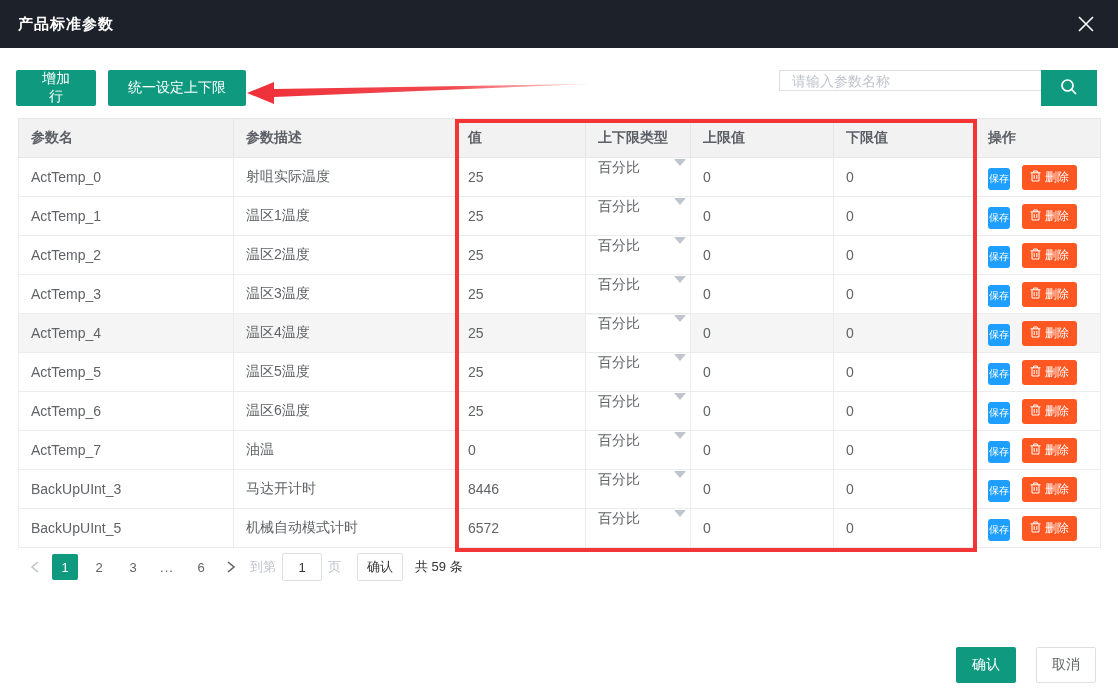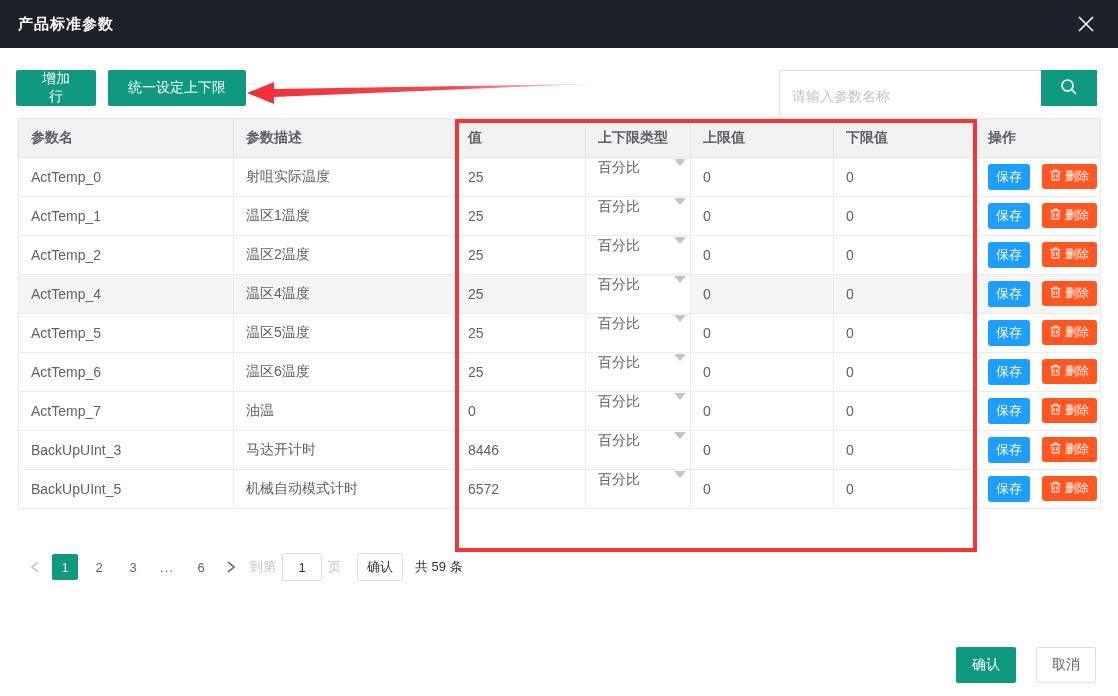--- a/index.html
+++ b/index.html
@@ -29,21 +29,21 @@
   .btn-teal {
     background:#0f9a80; color:#fff; border:none; height:36px;
     padding:0 20px; font-size:14px; border-radius:2px; cursor:pointer;
     font-family: inherit;
   }
   .btn-add { position:absolute; left:0; top:0; width:80px; }
   .btn-limits { position:absolute; left:92px; top:0; }
 
   .search-group { position:absolute; right:0; top:0; display:flex; }
   .search-input {
-    width:262px; height:52px; border:1px solid #dcdfe6; border-right:none;
+    width:262px; height:21px; border:1px solid #dcdfe6; border-right:none;
     padding:0 12px; font-size:14px; color:#606266; outline:none;
     font-family: inherit;
   }
   .search-input::placeholder { color:#c0c4cc; }
   .search-btn {
     width:56px; height:36px; background:#0f9a80; border:none; cursor:pointer;
     display:flex; align-items:center; justify-content:center;
   }
 
   
@@ -69,21 +69,21 @@
     padding-left:12px; cursor:pointer;
   }
   .caret-down {
     width:0; height:0; margin-left:34px;
     border-left:6px solid transparent; border-right:6px solid transparent;
     border-top:7px solid #c0c4cc;
   }
   .cell-actions { white-space:nowrap; }
   .btn-save {
     background:#1e9fff; color:#fff; border:none; border-radius:3px;
-    font-size:13px; padding:4px 8px; cursor:pointer; font-family:inherit;
+    font-size:10px; padding:4px 1px; cursor:pointer; font-family:inherit;
   }
   .btn-delete {
     background:#ff5722; color:#fff; border:none; border-radius:3px;
     font-size:12px; padding:4px 8px; margin-left:8px; cursor:pointer;
     display:inline-flex; align-items:center; gap:4px; font-family:inherit;
   }
 
   
   .anno-rect {
     position:absolute; left:455px; top:119px; width:522px; height:433px;
@@ -231,20 +231,44 @@
             <path d="M0.5 2.8 H10.5 M3.7 2.8 V1 H7.3 V2.8 M2 2.8 V11 H9 V2.8 M4.2 5 V9 M6.8 5 V9" stroke="#ffffff" stroke-width="1" fill="none"></path>
           </svg>
         </span>
         <span>删除</span>
       </button>
     </td>
   </tr>
       <tr>
     <td>ActTemp_2</td>
     <td>温区2温度</td>
+    <td>25</td>
+    <td class="cell-type">
+      <div class="type-select">
+        <span>百分比</span>
+        <span class="caret-down"></span>
+      </div>
+    </td>
+    <td>0</td>
+    <td>0</td>
+    <td class="cell-actions">
+      <button class="btn-save">保存</button>
+      <button class="btn-delete">
+        <span>
+          <svg width="11" height="12" viewBox="0 0 11 12">
+            <path d="M0.5 2.8 H10.5 M3.7 2.8 V1 H7.3 V2.8 M2 2.8 V11 H9 V2.8 M4.2 5 V9 M6.8 5 V9" stroke="#ffffff" stroke-width="1" fill="none"></path>
+          </svg>
+        </span>
+        <span>删除</span>
+      </button>
+    </td>
+  </tr>
+      <tr>
+    <td>ActTemp_3</td>
+    <td>温区3温度</td>
     <td>25</td>
     <td class="cell-type">
       <div class="type-select">
         <span>百分比</span>
         <span class="caret-down"></span>
       </div>
     </td>
     <td>0</td>
     <td>0</td>
     <td class="cell-actions">

